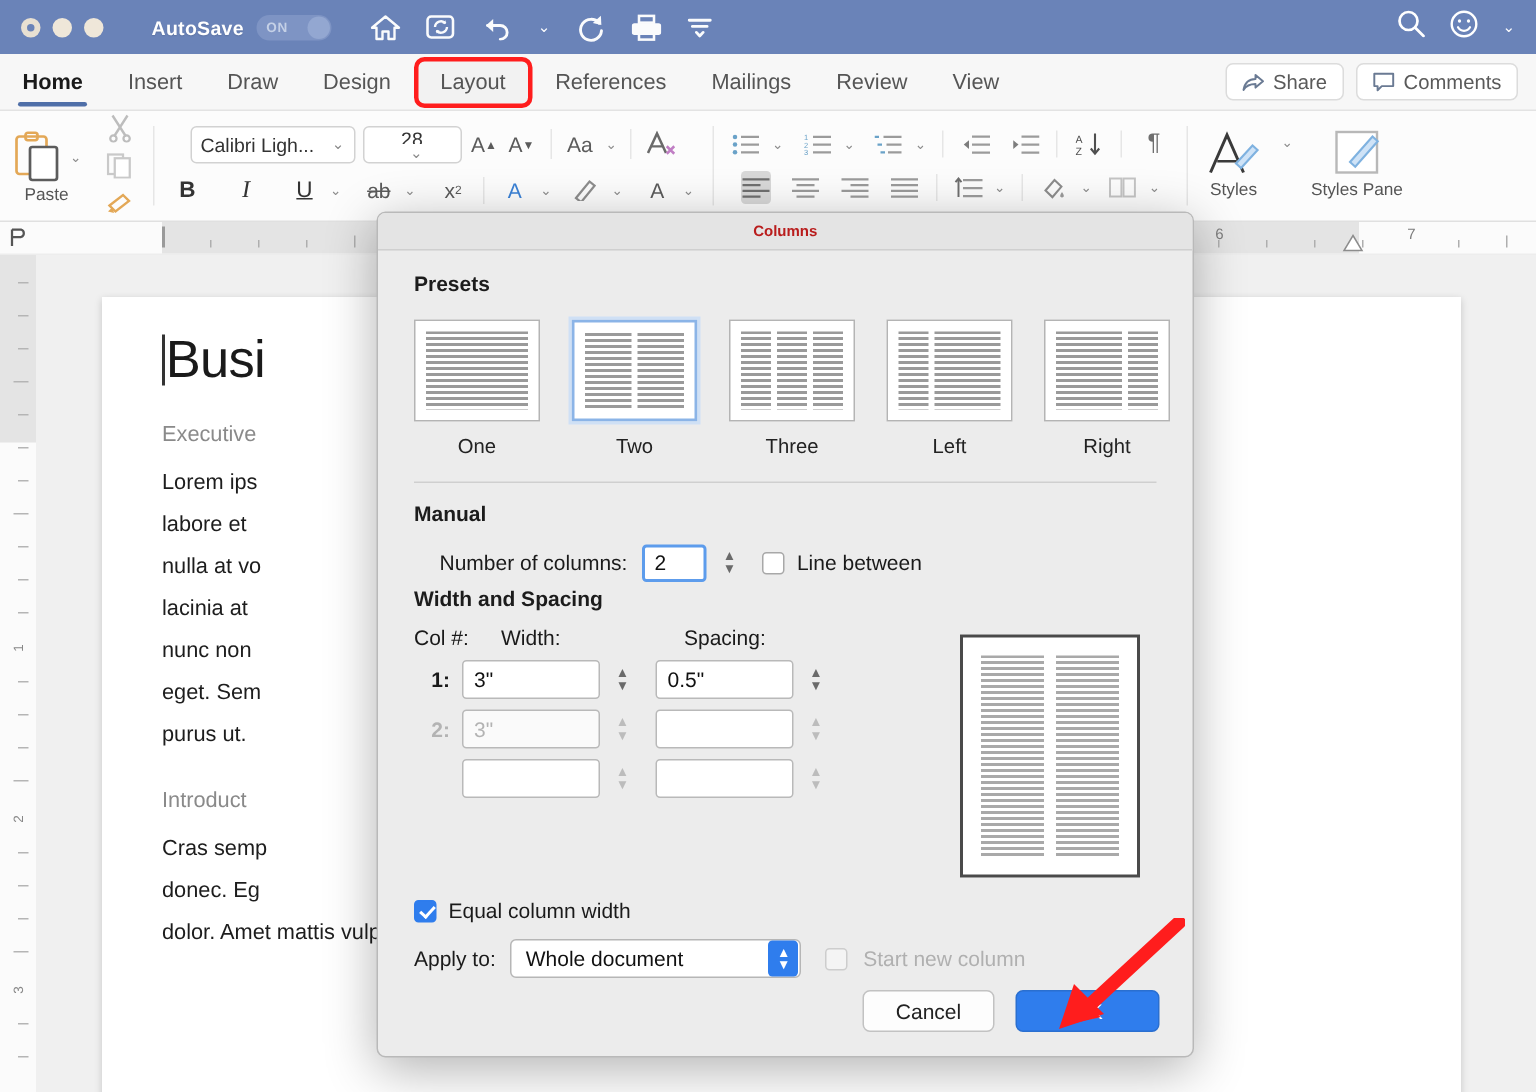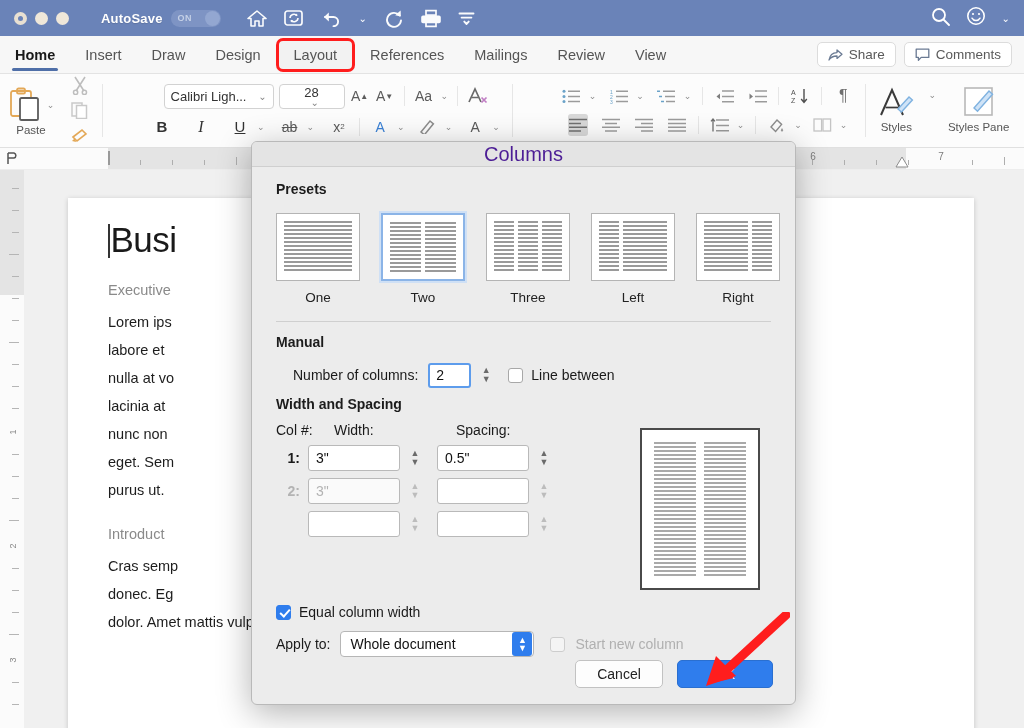--- a/index.html
+++ b/index.html
@@ -90,21 +90,21 @@
   .combo .cv { overflow: hidden; white-space: nowrap; }
   .combo .cc { color: #888; font-size: 10px; margin-left: 6px; }
   .fontname { width: 110px; }
   .fontsize { width: 66px; flex-direction: column; }
   .ic-btn { display: flex; align-items: center; justify-content: center; color: #5b5b5b; font-size: 14px; min-width: 20px; height: 22px;}
   .ic-btn.bold { font-weight: 700; font-size: 15px; color:#333;}
   .ic-btn.ital { font-style: italic; font-family: "Liberation Serif", serif; font-size: 16px; color:#333;}
   .ic-btn.und { text-decoration: underline; font-size: 15px; color:#333;}
   .tiny-caret { font-size: 9px; color: #8c8c8c; margin-left: 2px;}
   .para-stack { display: flex; flex-direction: column; gap: 7px; justify-content:center;}
-  .para-row { display: flex; align-items: center; gap: 5px; margin-left: 37px; }
+  .para-row { display: flex; align-items: center; gap: 5px; }
   .styles-grp { display:flex; gap: 12px; align-items:center; padding-right: 10px;}
   .style-item { display: flex; flex-direction: column; align-items: center; gap: 1px; }
   .style-item .lbl { font-size: 11.5px; color: #555; text-align:center; line-height:1.15;}
   .align-active { background: #d8d8d8; border-radius: 3px; }
 
   
   .ruler-h {
     position: absolute; top: 148px; left: 0; width: 1024px; height: 22px;
     background: #fbfbfb; border-bottom: 1px solid #ededed; overflow: hidden;
   }
@@ -145,21 +145,21 @@
   .dialog {
     position: absolute; left: 251px; top: 141px; width: 545px; height: 564px;
     background: #ececec; border: 1px solid #b9b9b9; border-radius: 6px;
     box-shadow: 0 8px 34px rgba(0,0,0,.30);
     overflow: hidden;
   }
   .dlg-title {
     height: 25px; background: #e4e4e4;
     border-bottom: 1px solid #cfcfcf;
     display: flex; align-items: center; justify-content: center;
-    font-size: 20px; color: #4c1d95;
+    font-size: 10px; color: #b91c1c; font-weight: bold;
   }
   .dlg-body { padding: 14px 24px 0 24px; }
   .sec-head { font-size: 14px; font-weight: 700; color: #1c1c1c; }
   .presets { display: flex; gap: 21px; margin-top: 16px; }
   .preset { width: 84px; }
   .preset .thumb {
     width: 84px; height: 68px; background: #fff; border: 1px solid #b4b4b4;
     padding: 7px; display: flex; gap: 4px; align-items: stretch;
   }
   .preset.selected .thumb { border: 2px solid #8bb4e7; outline: 2px solid #cfe0f5; }
@@ -747,21 +747,21 @@
           <span>2</span>
         </div>
         <div class="stepper">
             <span>▲</span>
             <span>▼</span>
           </div>
         <span class="cbx" style="margin-left:14px;"></span>
         <span class="lbl" style="margin-left:8px;">Line between</span>
       </div>
 
-      <div class="sec-head" style="margin-top:8px;">Width and Spacing</div>
+      <div class="sec-head" style="margin-top:3px;">Width and Spacing</div>
 
       <div class="ws-grid">
         <div class="ws-left">
           <div class="ws-head">
             <span style="width:58px;">Col #:</span>
             <span style="width:122px;">Width:</span>
             <span>Spacing:</span>
           </div>
 
           <div class="rowline">

